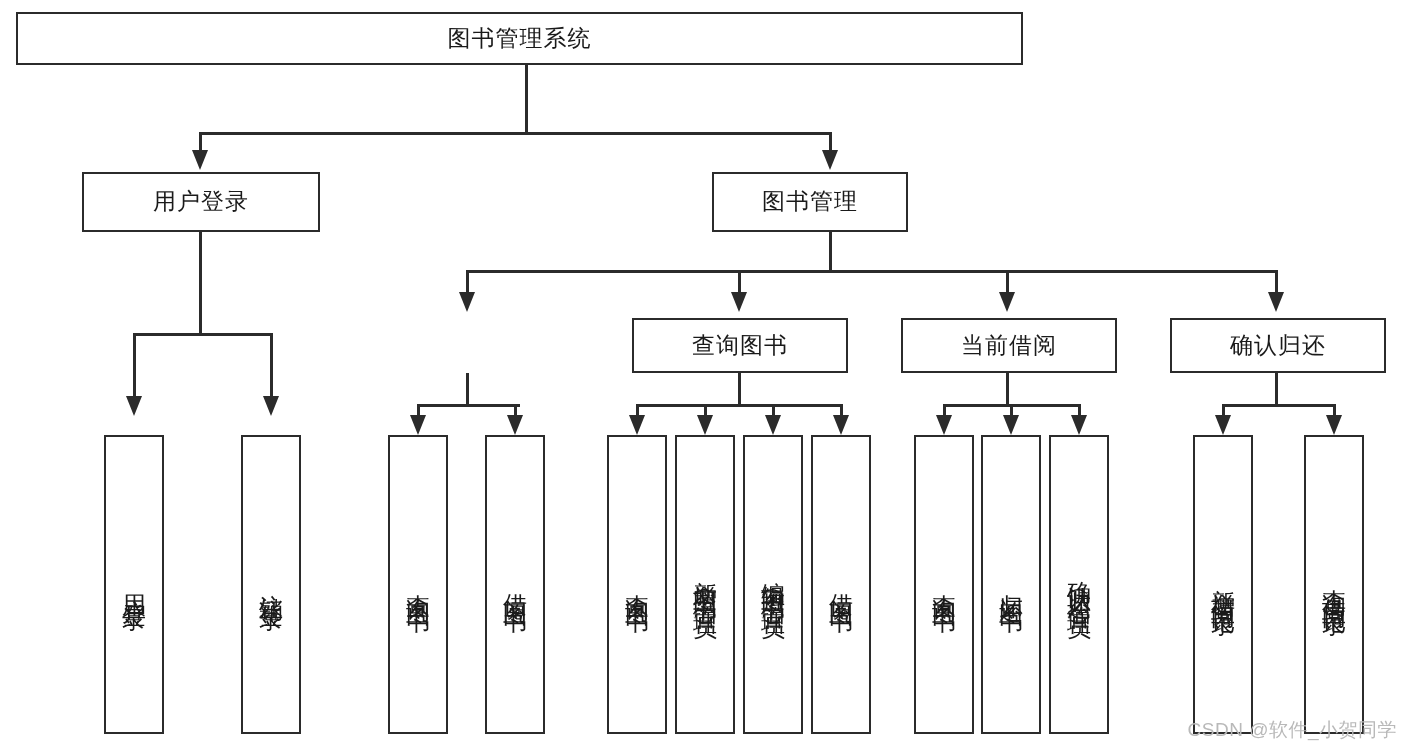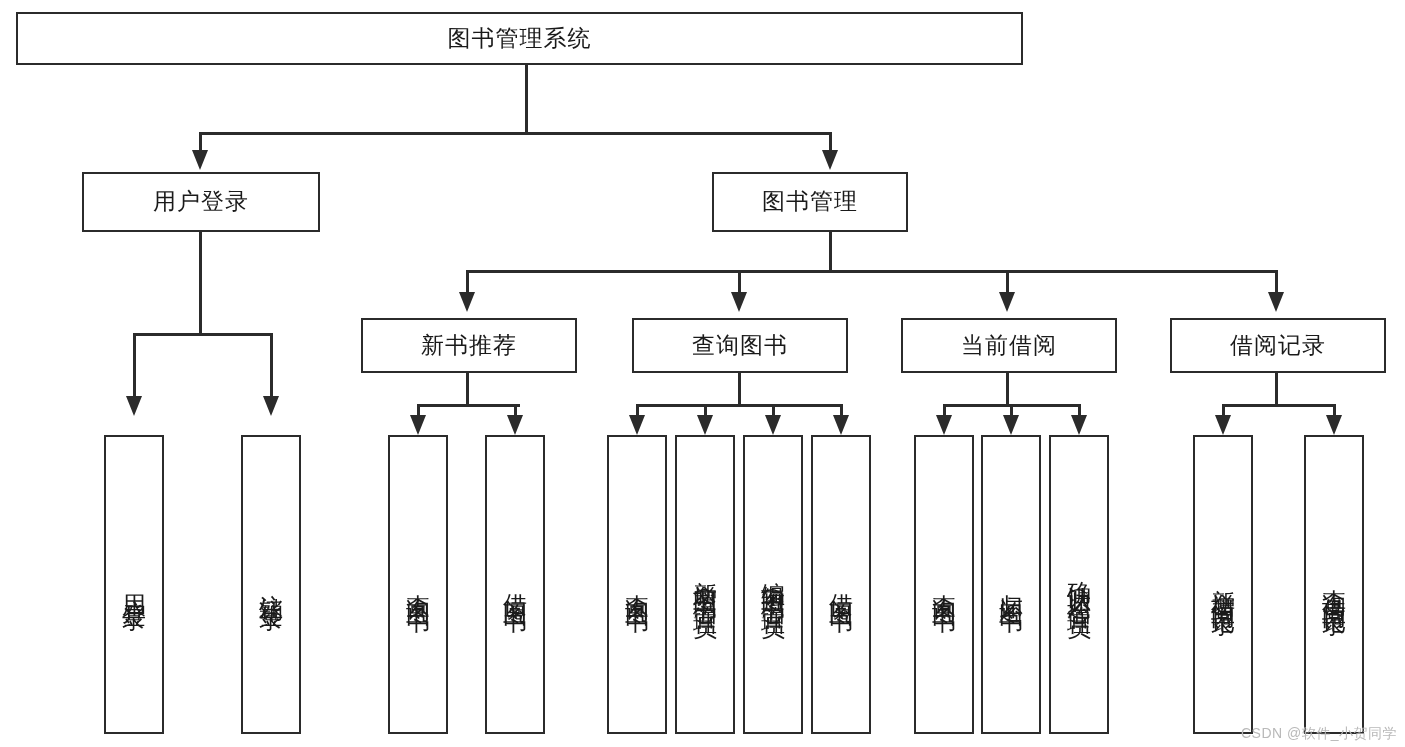--- a/index.html
+++ b/index.html
@@ -61,21 +61,21 @@
     height: 0;
     border-left: 8px solid transparent;
     border-right: 8px solid transparent;
     border-top: 20px solid #2b2b2b;
   }
   
   #watermark {
     position: absolute;
     right: 8px;
     bottom: 4px;
-    font-size: 14px;
+    font-size: 19px;
     color: #b9b9b9;
     letter-spacing: 0.5px;
     white-space: nowrap;
     user-select: none;
   }
 </style>
 </head>
 <body>
 
 <div id="canvas">
@@ -112,31 +112,28 @@
   <div class="line hline" style="left:466px; top:270px; width:811px; height:3px;"></div>
   <div class="line vline" style="left:466px; top:270px; width:3px; height:28px;"></div>
   <div class="arrow" style="left:459px; top:292px;"></div>
   <div class="line vline" style="left:738px; top:270px; width:3px; height:28px;"></div>
   <div class="arrow" style="left:731px; top:292px;"></div>
   <div class="line vline" style="left:1006px; top:270px; width:3px; height:28px;"></div>
   <div class="arrow" style="left:999px; top:292px;"></div>
   <div class="line vline" style="left:1275px; top:270px; width:3px; height:28px;"></div>
   <div class="arrow" style="left:1268px; top:292px;"></div>
 
-  <div class="node h" style="left:361px; top:318px; width:216px; height:55px;">
-    <span class="label">新书推荐</span>
-  </div>
   <div class="node h" style="left:632px; top:318px; width:216px; height:55px;">
     <span class="label">查询图书</span>
   </div>
   <div class="node h" style="left:901px; top:318px; width:216px; height:55px;">
     <span class="label">当前借阅</span>
   </div>
   <div class="node h" style="left:1170px; top:318px; width:216px; height:55px;">
-    <span class="label">借阅记录</span>
+    <span class="label">确认归还</span>
   </div>
 
   <div class="line vline" style="left:466px; top:373px; width:3px; height:32px;"></div>
   <div class="line hline" style="left:417px; top:404px; width:103px; height:3px;"></div>
   <div class="line vline" style="left:417px; top:404px; width:3px; height:18px;"></div>
   <div class="arrow" style="left:410px; top:415px;"></div>
   <div class="line vline" style="left:514px; top:404px; width:3px; height:18px;"></div>
   <div class="arrow" style="left:507px; top:415px;"></div>
 
   <div class="line vline" style="left:738px; top:373px; width:3px; height:32px;"></div>

